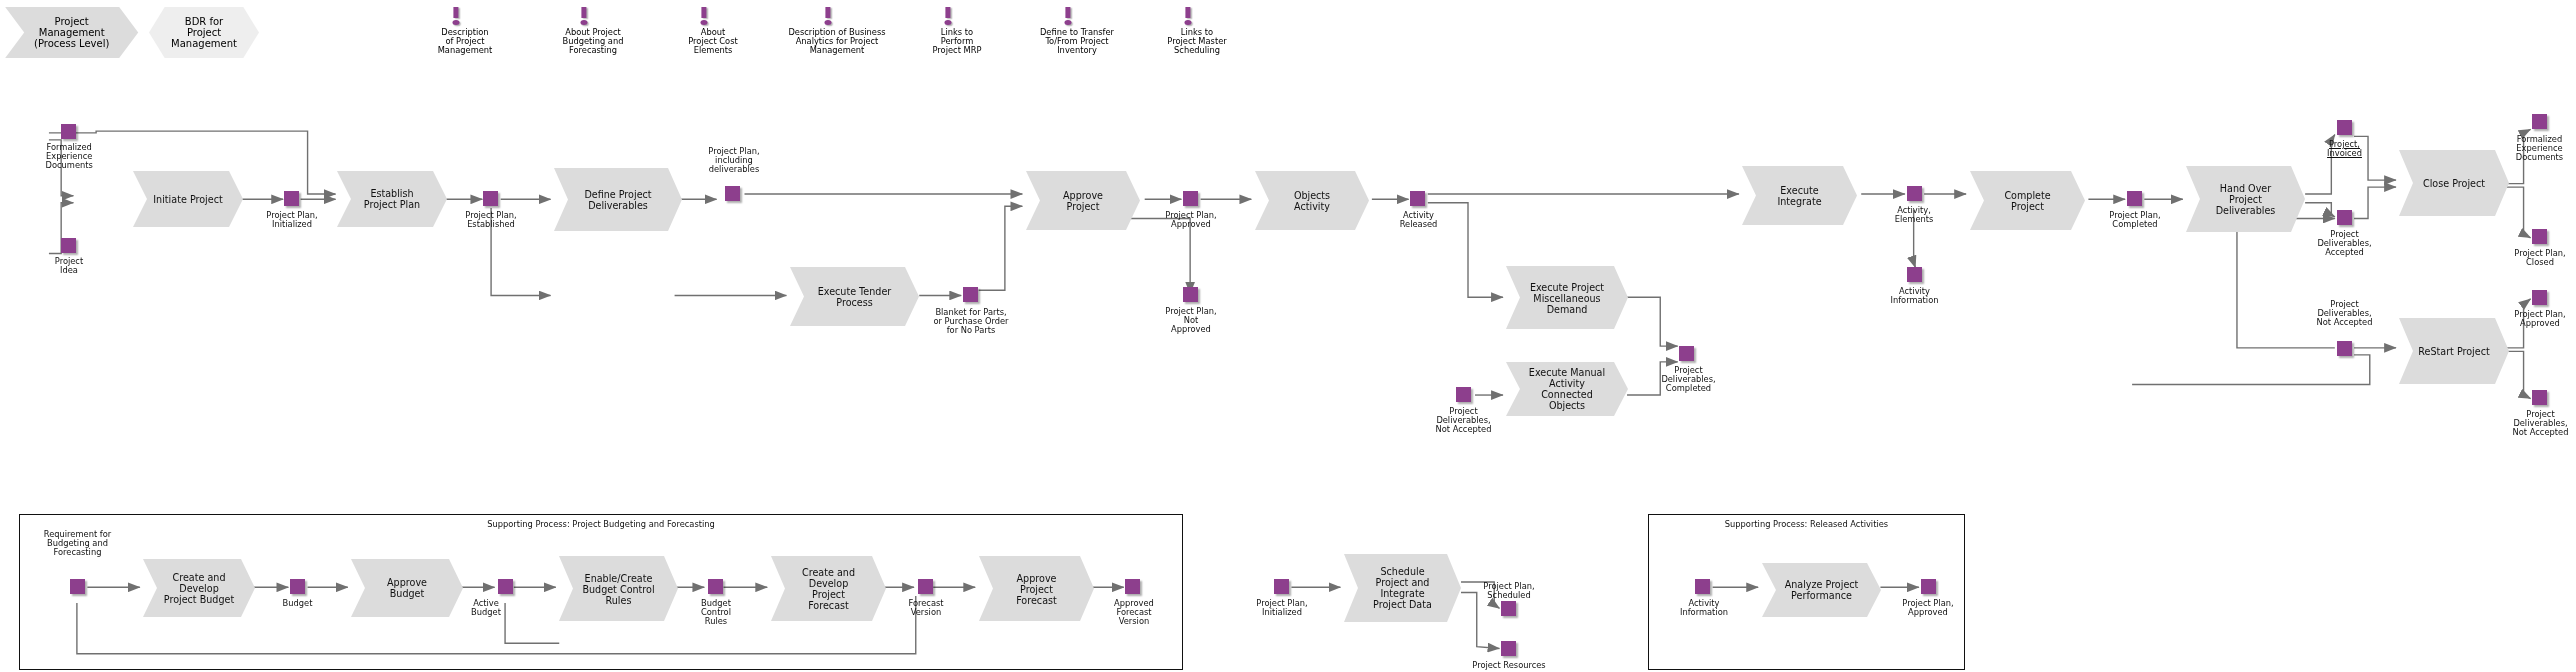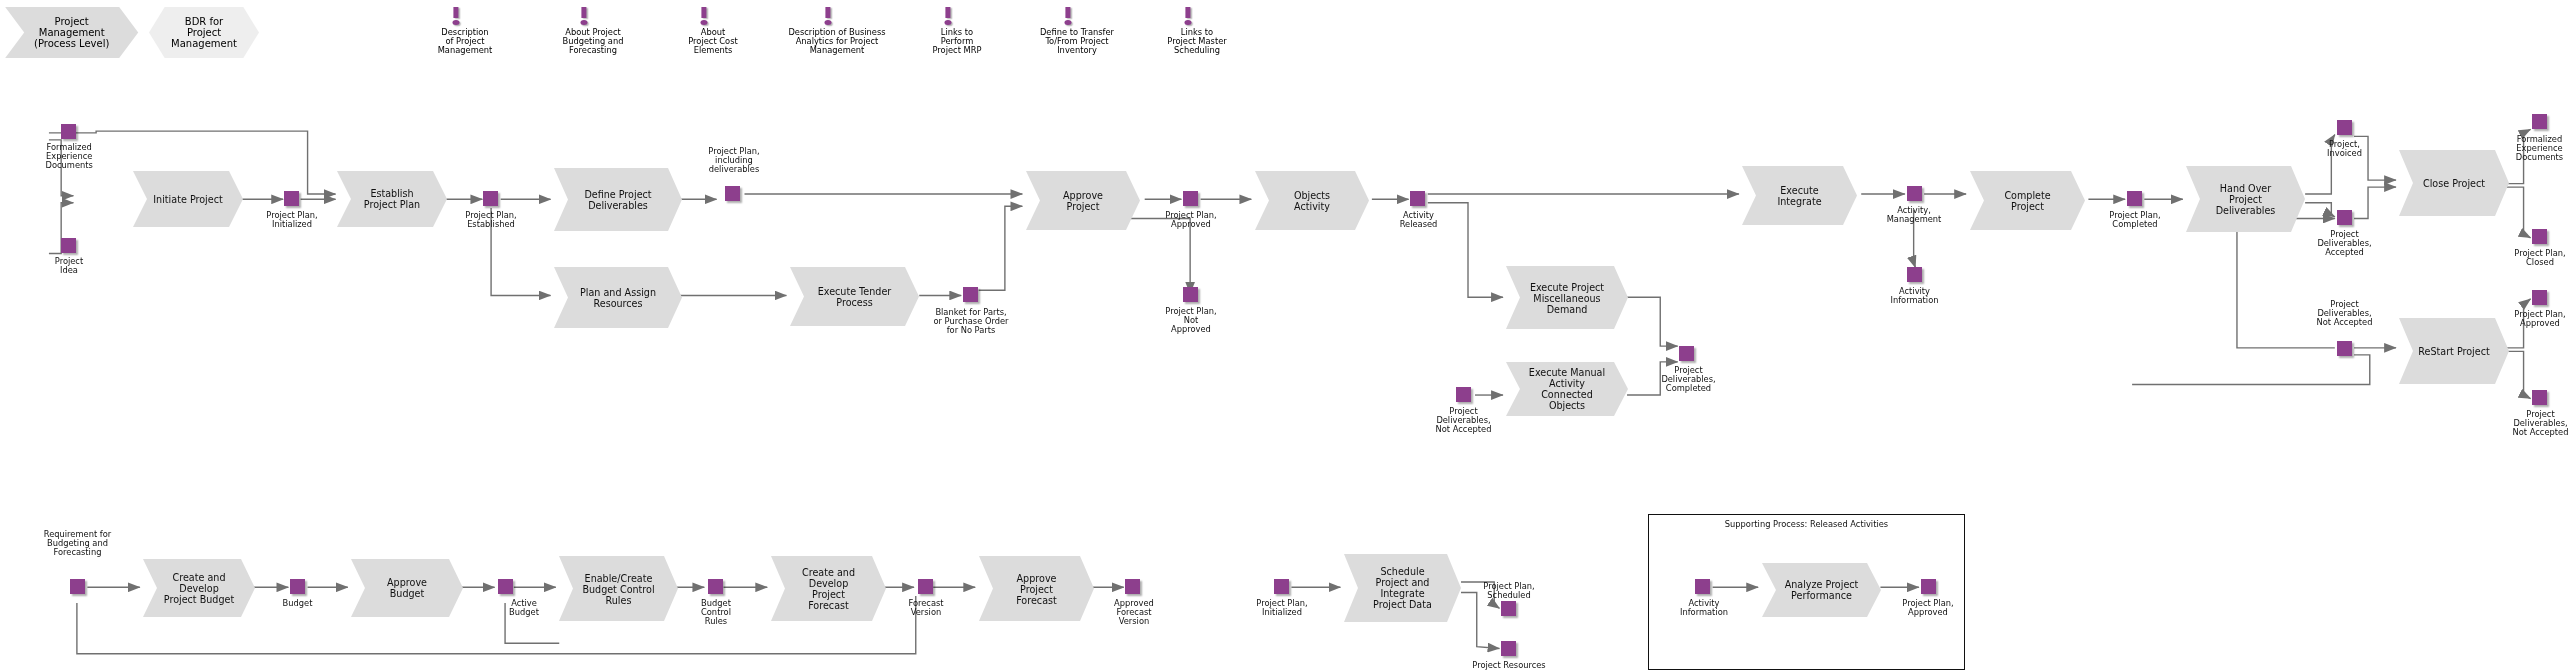--- a/index.html
+++ b/index.html
@@ -252,32 +252,32 @@
 Deliverables,
 Not Accepted</div>
 
   <div class="evt" style="left:1679px;top:346px;"></div>
   <div class="evtlbl" style="left:1631px;top:366px;width:115px;">Project
 Deliverables,
 Completed</div>
 
   <div class="evt" style="left:1907px;top:186px;"></div>
   <div class="evtlbl" style="left:1859px;top:206px;width:110px;">Activity,
-Management</div>
+Elements</div>
 
   <div class="evt" style="left:1907px;top:267px;"></div>
   <div class="evtlbl" style="left:1861px;top:287px;width:107px;">Activity
 Information</div>
 
   <div class="evt" style="left:2127px;top:191px;"></div>
   <div class="evtlbl" style="left:2080px;top:211px;width:110px;">Project Plan,
 Completed</div>
 
   <div class="evt" style="left:2337px;top:120px;"></div>
-  <div class="evtlbl" style="left:2291px;top:140px;width:107px;">Project,
+  <div class="evtlbl" style="left:2291px;top:140px;width:107px;text-decoration:underline;">Project,
 Invoiced</div>
 
   <div class="evt" style="left:2337px;top:210px;"></div>
   <div class="evtlbl" style="left:2286px;top:230px;width:117px;">Project
 Deliverables,
 Accepted</div>
 
   <div class="evt" style="left:2337px;top:341px;"></div>
   <div class="evtlbl" style="left:2286px;top:300px;width:117px;">Project
 Deliverables,
@@ -311,25 +311,20 @@
     <div class="txt">Establish
 Project Plan</div>
   </div>
 
   <div class="chev" style="left:554px;top:168px;width:128px;height:63px;">
     <div class="shape"></div>
     <div class="txt">Define Project
 Deliverables</div>
   </div>
 
-  <div class="chev" style="left:554px;top:267px;width:128px;height:61px;">
-    <div class="shape"></div>
-    <div class="txt">Plan and Assign
-Resources</div>
-  </div>
 
   <div class="chev" style="left:790px;top:267px;width:129px;height:59px;">
     <div class="shape"></div>
     <div class="txt">Execute Tender
 Process</div>
   </div>
 
   <div class="chev" style="left:1026px;top:171px;width:114px;height:59px;">
     <div class="shape"></div>
     <div class="txt">Approve
@@ -379,20 +374,23 @@
   <div class="chev" style="left:2399px;top:150px;width:110px;height:66px;">
     <div class="shape"></div>
     <div class="txt">Close Project</div>
   </div>
 
   <div class="chev" style="left:2399px;top:318px;width:110px;height:66px;">
     <div class="shape"></div>
     <div class="txt">ReStart Project</div>
   </div>
 
+  <div class="grp" style="left:19px;top:514px;width:1162px;height:154px;">
+    <div class="cap">Supporting Process: Project Budgeting and Forecasting</div>
+  </div>
 
   <svg class="layer" viewBox="0 0 2948 770" width="2576" height="673">
     <g fill="none" stroke="#707070" stroke-width="1.6" marker-end="url(#arw)">
       <path d="M100,672 L160,672"></path>
       <path d="M284,672 L330,672"></path>
       <path d="M352,672 L398,672"></path>
       <path d="M522,672 L566,672"></path>
       <path d="M588,672 L636,672"></path>
       <path d="M760,672 L806,672"></path>
       <path d="M828,672 L878,672"></path>
@@ -421,21 +419,21 @@
   <div class="evt" style="left:290px;top:579px;"></div>
   <div class="evtlbl" style="left:253px;top:599px;width:89px;">Budget</div>
 
   <div class="chev" style="left:351px;top:559px;width:112px;height:58px;">
     <div class="shape"></div>
     <div class="txt">Approve
 Budget</div>
   </div>
 
   <div class="evt" style="left:498px;top:579px;"></div>
-  <div class="evtlbl" style="left:474px;top:599px;width:100px;">Active
+  <div class="evtlbl" style="left:436px;top:599px;width:100px;">Active
 Budget</div>
 
   <div class="chev" style="left:559px;top:556px;width:119px;height:65px;">
     <div class="shape"></div>
     <div class="txt">Enable/Create
 Budget Control
 Rules</div>
   </div>
 
   <div class="evt" style="left:708px;top:579px;"></div>

